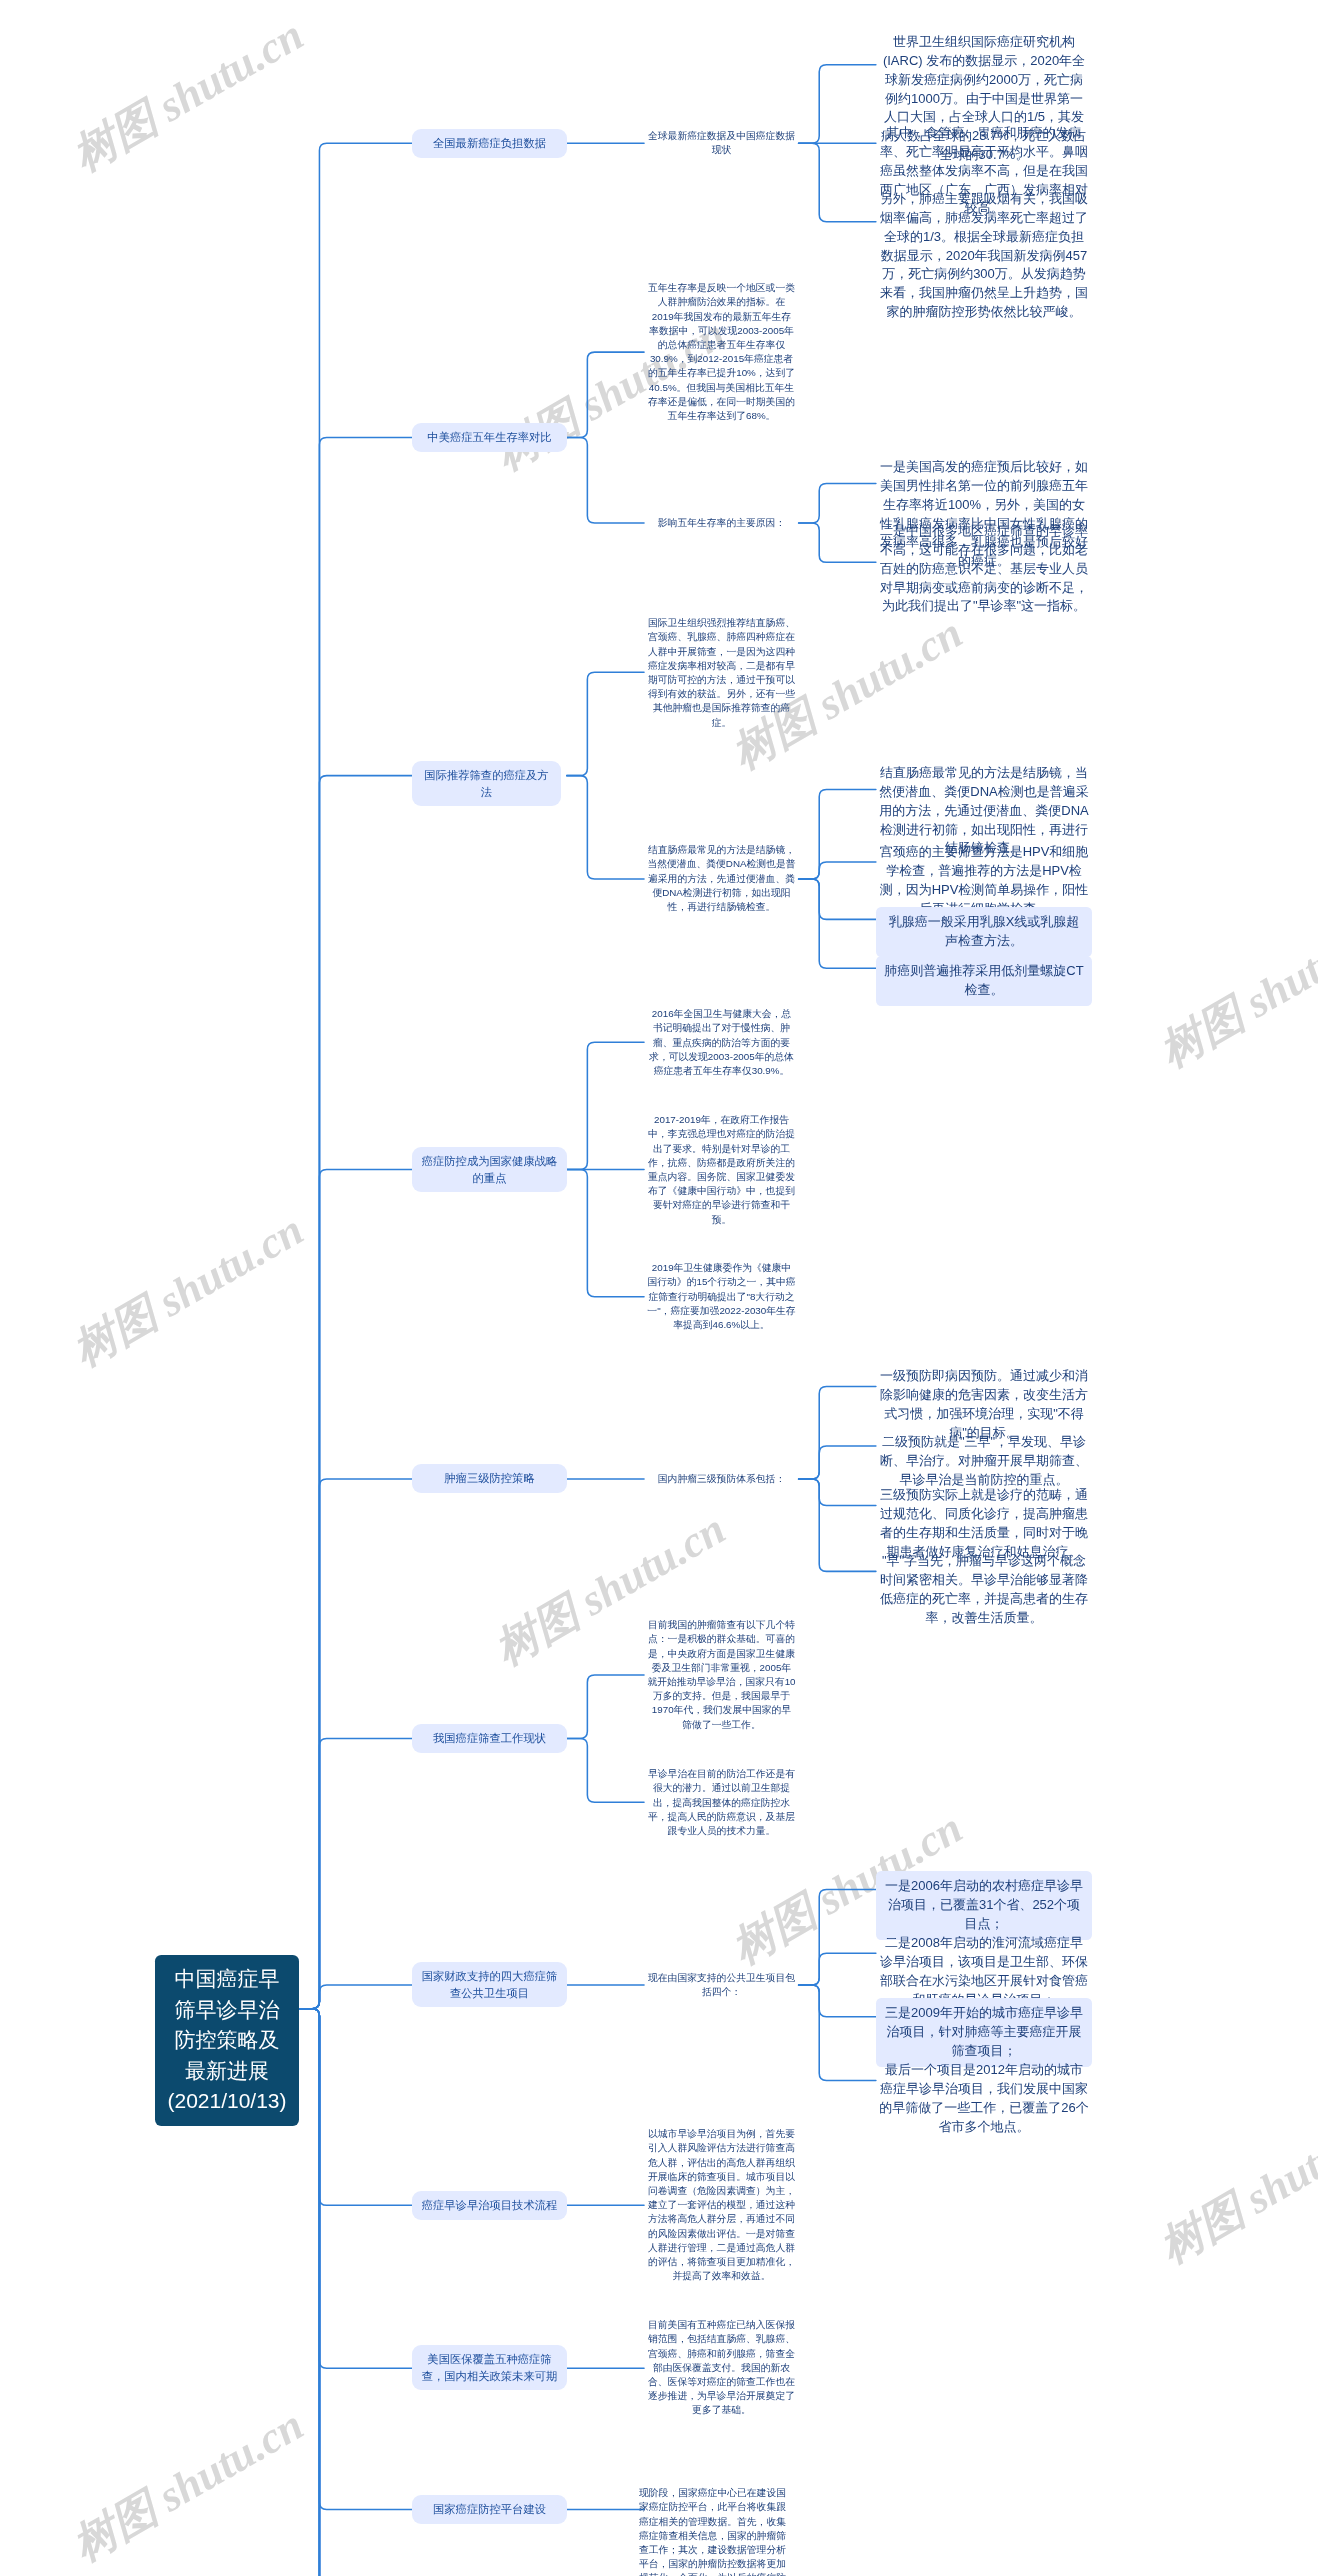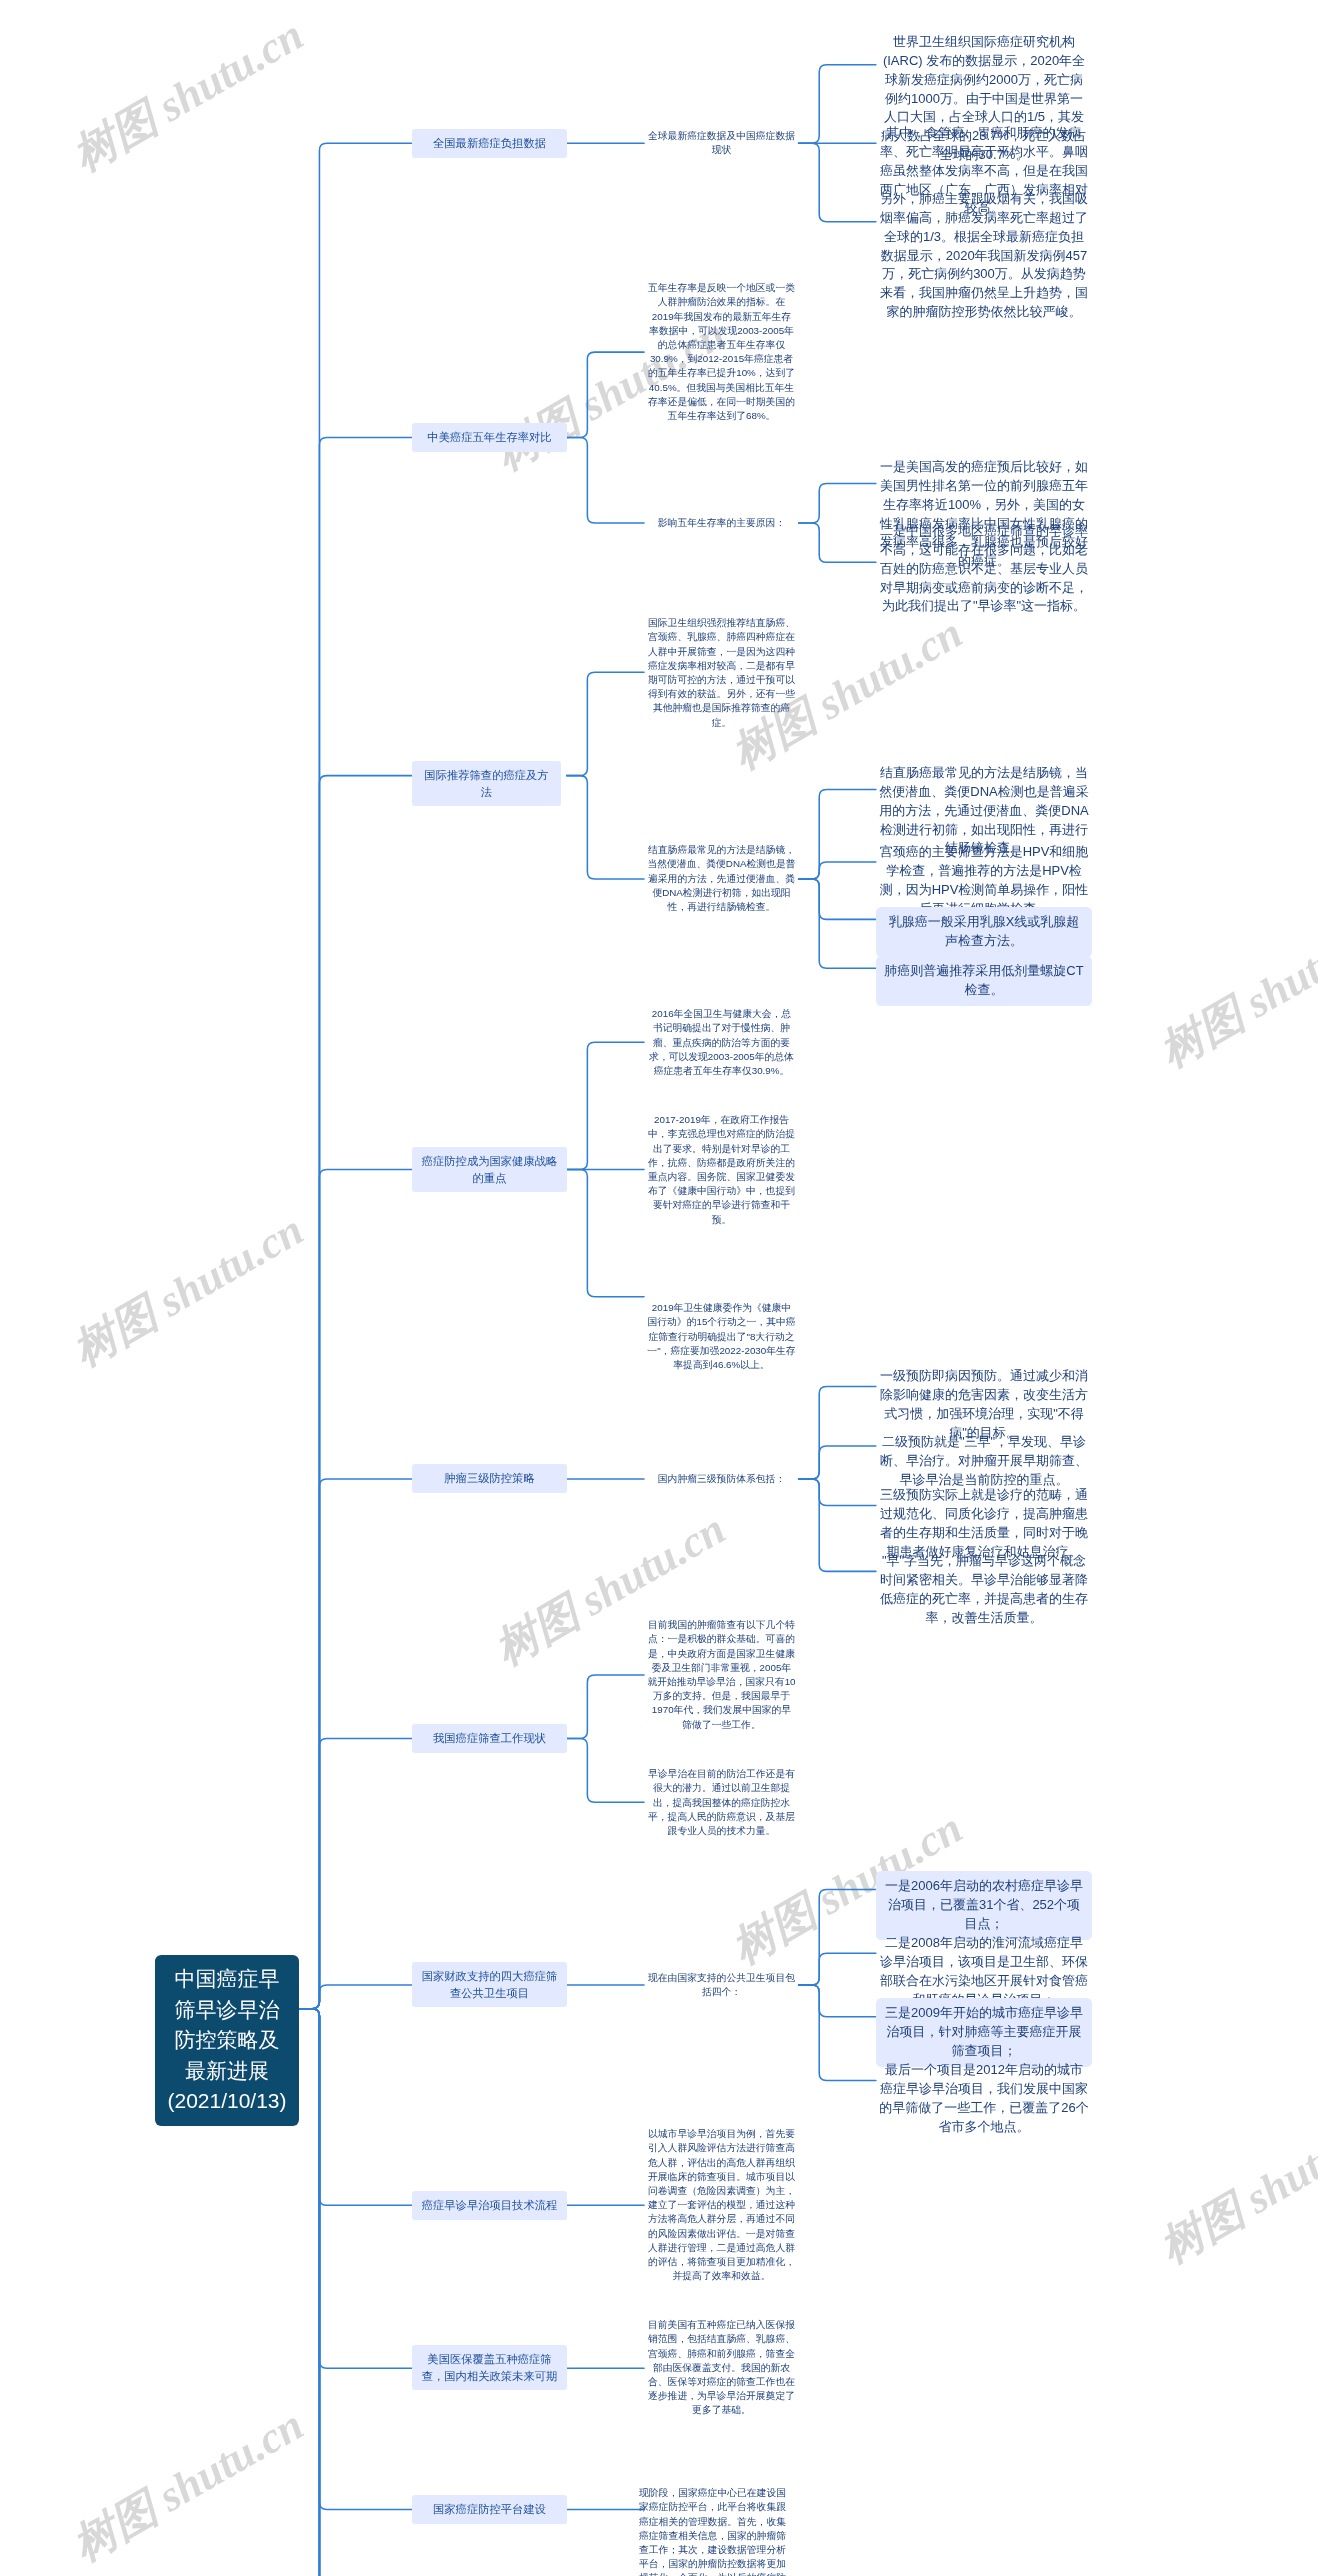--- a/index.html
+++ b/index.html
@@ -52,21 +52,21 @@
     background: #0c4a6e;
     color: #ffffff;
     border-radius: 6.2px;
     font-size: 21px;
     font-weight: 400;
     padding: 9.3px 10.3px;
   }
   .lvl2 {
     background: #e3eaff;
     color: #1d4e9c;
-    border-radius: 3px;
+    border-radius: 9px;
     font-size: 11.3px;
     padding: 6.2px 8.2px;
   }
   .lvl3 {
     background: transparent;
     color: #1d3f7a;
     font-size: 9.8px;
     padding: 2.1px 3.1px;
   }
   .lvl4 {
@@ -173,21 +173,21 @@
       <div class="node lvl2" style="left: 412px; width: 149px; top: 761px;">国际推荐筛查的癌症及方法</div>
       <div class="node lvl3" style="left: 644px; width: 155px; top: 614px;">国际卫生组织强烈推荐结直肠癌、宫颈癌、乳腺癌、肺癌四种癌症在人群中开展筛查，一是因为这四种癌症发病率相对较高，二是都有早期可防可控的方法，通过干预可以得到有效的获益。另外，还有一些其他肿瘤也是国际推荐筛查的癌症。</div>
       <div class="node lvl3" style="left: 644px; width: 155px; top: 841px;">结直肠癌最常见的方法是结肠镜，当然便潜血、粪便DNA检测也是普遍采用的方法，先通过便潜血、粪便DNA检测进行初筛，如出现阳性，再进行结肠镜检查。</div>
       <div class="node lvl4" style="left: 876px; width: 216px; top: 762px;">结直肠癌最常见的方法是结肠镜，当然便潜血、粪便DNA检测也是普遍采用的方法，先通过便潜血、粪便DNA检测进行初筛，如出现阳性，再进行结肠镜检查。</div>
       <div class="node lvl4" style="left: 876px; width: 216px; top: 841px;">宫颈癌的主要筛查方法是HPV和细胞学检查，普遍推荐的方法是HPV检测，因为HPV检测简单易操作，阳性后再进行细胞学检查。</div>
       <div class="node lvl4 boxed" style="left: 876px; width: 216px; top: 907px;">乳腺癌一般采用乳腺X线或乳腺超声检查方法。</div>
       <div class="node lvl4 boxed" style="left: 876px; width: 216px; top: 956px;">肺癌则普遍推荐采用低剂量螺旋CT检查。</div>
       <div class="node lvl2" style="left: 412px; width: 155px; top: 1147px;">癌症防控成为国家健康战略的重点</div>
       <div class="node lvl3" style="left: 644px; width: 155px; top: 1005px;">2016年全国卫生与健康大会，总书记明确提出了对于慢性病、肿瘤、重点疾病的防治等方面的要求，可以发现2003-2005年的总体癌症患者五年生存率仅30.9%。</div>
       <div class="node lvl3" style="left: 644px; width: 155px; top: 1111px;">2017-2019年，在政府工作报告中，李克强总理也对癌症的防治提出了要求。特别是针对早诊的工作，抗癌、防癌都是政府所关注的重点内容。国务院、国家卫健委发布了《健康中国行动》中，也提到要针对癌症的早诊进行筛查和干预。</div>
-      <div class="node lvl3" style="left: 644px; width: 155px; top: 1259px; margin-top: 40px;">2019年卫生健康委作为《健康中国行动》的15个行动之一，其中癌症筛查行动明确提出了"8大行动之一"，癌症要加强2022-2030年生存率提高到46.6%以上。</div>
+      <div class="node lvl3" style="left: 644px; width: 155px; top: 1259px;">2019年卫生健康委作为《健康中国行动》的15个行动之一，其中癌症筛查行动明确提出了"8大行动之一"，癌症要加强2022-2030年生存率提高到46.6%以上。</div>
       <div class="node lvl2" style="left: 412px; width: 155px; top: 1464px;">肿瘤三级防控策略</div>
       <div class="node lvl3" style="left: 644px; width: 155px; top: 1470px;">国内肿瘤三级预防体系包括：</div>
       <div class="node lvl4" style="left: 876px; width: 216px; top: 1365px;">一级预防即病因预防。通过减少和消除影响健康的危害因素，改变生活方式习惯，加强环境治理，实现"不得病"的目标。</div>
       <div class="node lvl4" style="left: 876px; width: 216px; top: 1431px;">二级预防就是"三早"，早发现、早诊断、早治疗。对肿瘤开展早期筛查、早诊早治是当前防控的重点。</div>
       <div class="node lvl4" style="left: 876px; width: 216px; top: 1484px;">三级预防实际上就是诊疗的范畴，通过规范化、同质化诊疗，提高肿瘤患者的生存期和生活质量，同时对于晚期患者做好康复治疗和姑息治疗。</div>
       <div class="node lvl4" style="left: 876px; width: 216px; top: 1550px;">"早"字当先，肿瘤与早诊这两个概念时间紧密相关。早诊早治能够显著降低癌症的死亡率，并提高患者的生存率，改善生活质量。</div>
       <div class="node lvl2" style="left: 412px; width: 155px; top: 1724px;">我国癌症筛查工作现状</div>
       <div class="node lvl3" style="left: 644px; width: 155px; top: 1616px;">目前我国的肿瘤筛查有以下几个特点：一是积极的群众基础。可喜的是，中央政府方面是国家卫生健康委及卫生部门非常重视，2005年就开始推动早诊早治，国家只有10万多的支持。但是，我国最早于1970年代，我们发展中国家的早筛做了一些工作。</div>
       <div class="node lvl3" style="left: 644px; width: 155px; top: 1765px;">早诊早治在目前的防治工作还是有很大的潜力。通过以前卫生部提出，提高我国整体的癌症防控水平，提高人民的防癌意识，及基层跟专业人员的技术力量。</div>
       <div class="node lvl2" style="left: 412px; width: 155px; top: 1962px;">国家财政支持的四大癌症筛查公共卫生项目</div>

